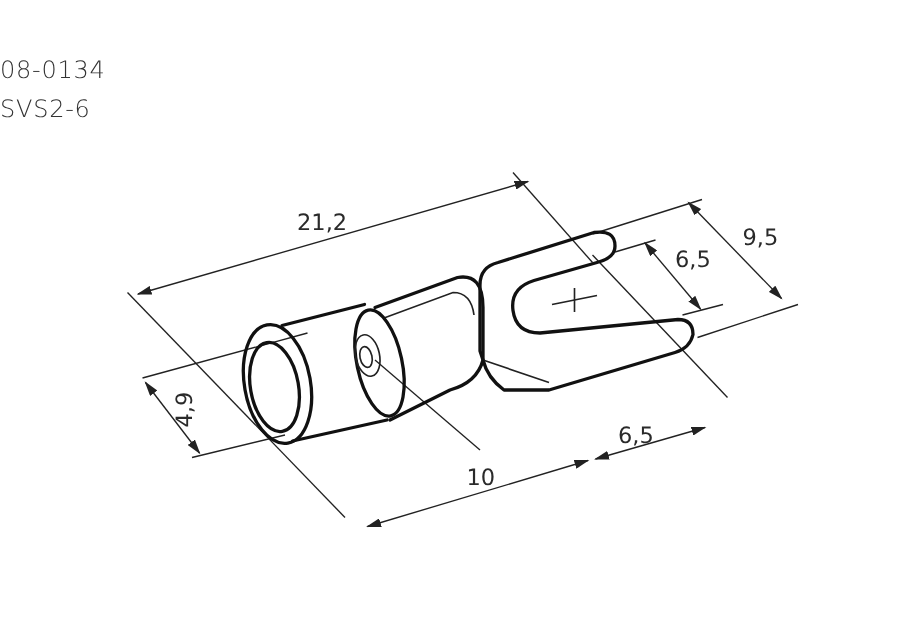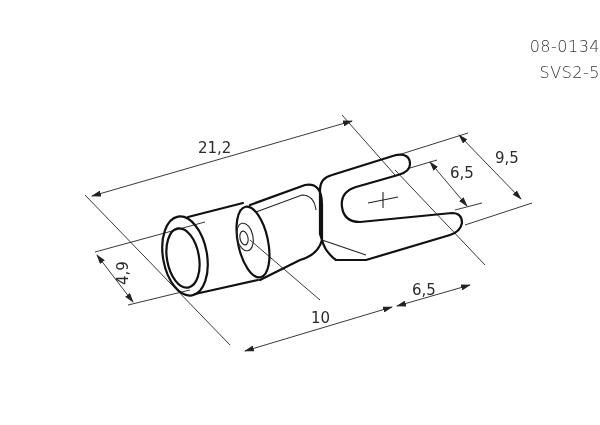--- a/index.html
+++ b/index.html
@@ -1,30 +1,30 @@
 <!DOCTYPE html>
 <html><head>
 <meta charset="utf-8">
 <style>
   html, body { margin:0; padding:0; background:#ffffff; }
   body { width:600px; height:425px; position:relative; overflow:hidden; font-family:"DejaVu Sans", sans-serif; }
   #canvas { position:absolute; left:0; top:0; width:600px; height:425px; }
-  .title { position:absolute; left:0; width:600px; text-align:right; font-size:16px; color:#333; letter-spacing:0.5px; font-weight:300; }
+  .title { position:absolute; left:0; width:600px; text-align:left; font-size:16px; color:#333; letter-spacing:0.5px; font-weight:300; }
   #t1 { top:37px; }
   #t2 { top:63px; }
   svg text { font-family:"DejaVu Sans", sans-serif; font-size:15px; fill:#2a2a2a; }
   .thick { stroke:#111; stroke-width:2.2; fill:none; stroke-linejoin:round; stroke-linecap:round; }
   .thin { stroke:#222; stroke-width:0.9; fill:none; }
   .mid { stroke:#222; stroke-width:1.1; fill:none; }
 </style>
 </head>
 <body>
 
 <div class="title" id="t1">08-0134</div>
-<div class="title" id="t2">SVS2-5</div>
+<div class="title" id="t2">SVS2-6</div>
 
 <svg id="canvas" viewBox="0 0 600 425">
   <defs>
     <marker id="arr" markerWidth="10" markerHeight="6" refX="9" refY="3" orient="auto-start-reverse" markerUnits="userSpaceOnUse">
       <path d="M0,0 L10,3 L0,6 z" fill="#222"></path>
     </marker>
   </defs>
 
   <g>
     <line class="thin" x1="85" y1="195" x2="230" y2="345"></line>

